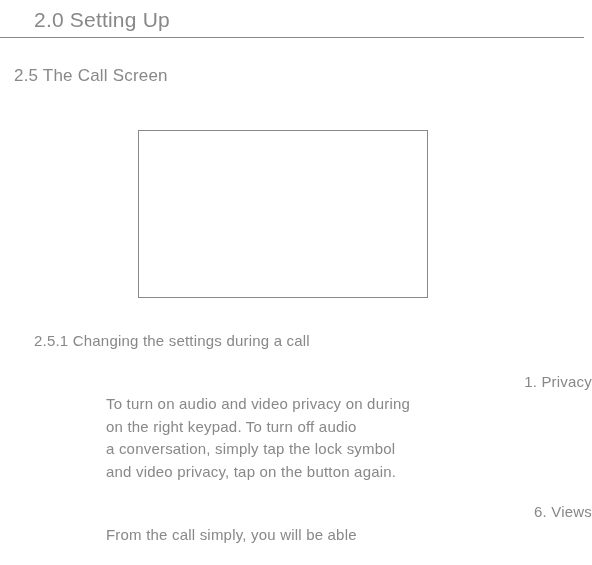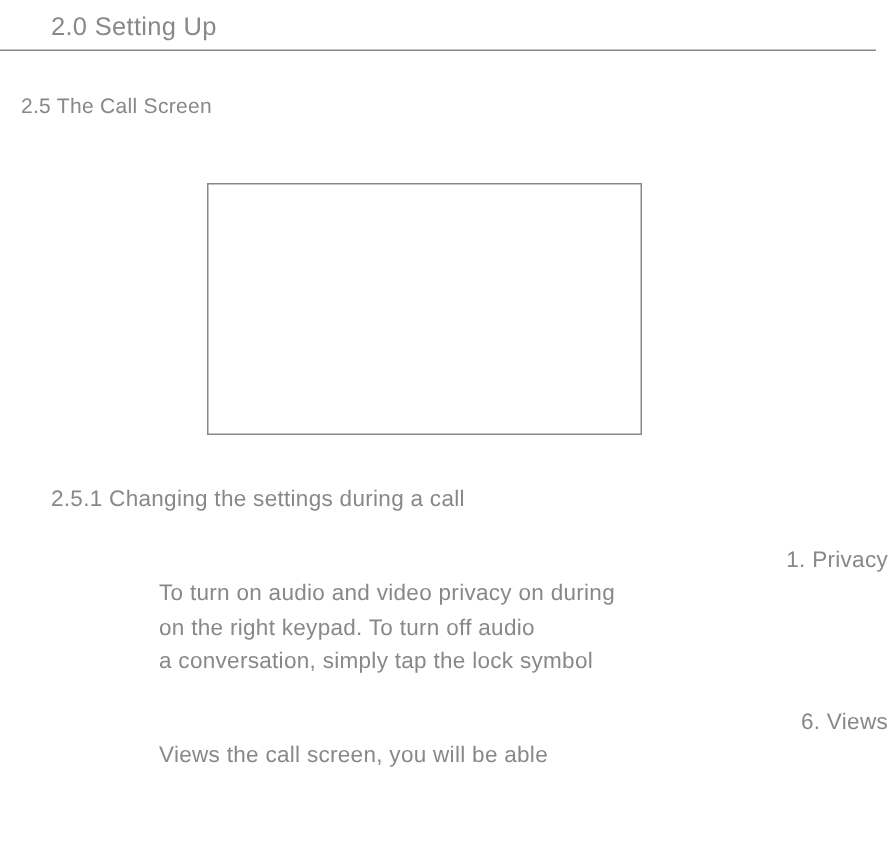--- a/index.html
+++ b/index.html
@@ -12,26 +12,26 @@
       background: #ffffff;
       color: #888888;
       width: 592px;
       height: 565px;
       font-weight: 300;
       letter-spacing: 0.2px;
     }
     .header {
       padding: 8px 0 5px 34px;
       border-bottom: 1px solid #888888;
-      font-size: 17px;
+      font-size: 21px;
       margin: 0 8px 0 0;
     }
     .section-title {
       padding: 28px 0 0 14px;
-      font-size: 14px;
+      font-size: 17px;
     }
     .diagram-box {
       margin: 44px 0 0 138px;
       width: 290px;
       height: 168px;
       border: 1px solid #888888;
     }
     .content {
       padding: 32px 0 0 34px;
       font-size: 15px;
@@ -67,23 +67,24 @@
 
 <div class="content">
   <div class="subsection-heading">2.5.1 Changing the settings during a call</div>
 
   <div>
     <div class="item-title">1. Privacy</div>
     <div class="item-body">
       <span class="line">To turn on audio and video privacy on during</span>
       <span class="line">on the right keypad. To turn off audio</span>
       <span class="line">a conversation, simply tap the lock symbol</span>
+      <span class="line">and video privacy, tap on the button again.</span>
     </div>
   </div>
 
   <div>
     <div class="item-title">6. Views</div>
     <div class="item-body">
-      <span class="line">Views the call screen, you will be able</span>
+      <span class="line">From the call simply, you will be able</span>
 
     </div>
   </div>
 </div>
 
 </body></html>

